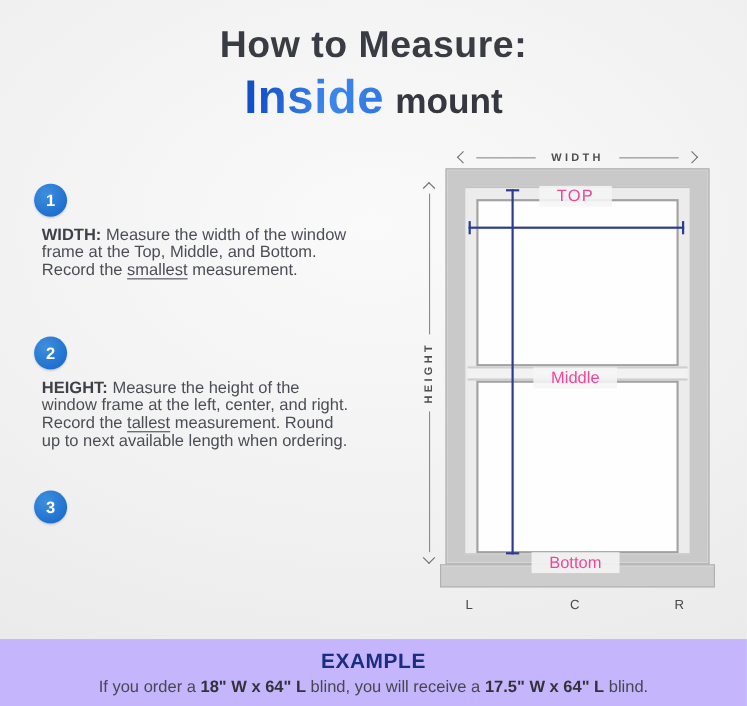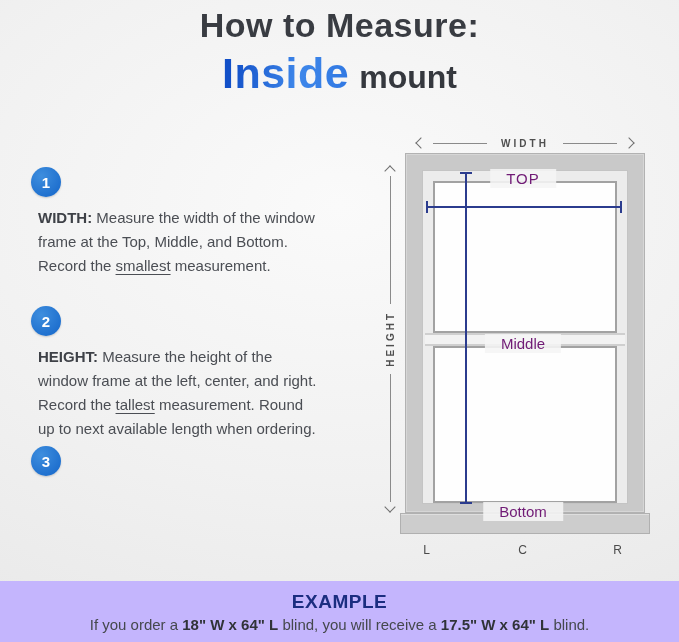--- a/index.html
+++ b/index.html
@@ -4,42 +4,42 @@
 <style>
   * { margin:0; padding:0; box-sizing:border-box; }
   html,body { width:679px; height:642px; }
   body {
     font-family:"Liberation Sans", sans-serif;
     position:relative;
     overflow:hidden;
     background:radial-gradient(ellipse 130% 95% at 50% 32%, #fafafa 0%, #f1f1f1 45%, #e4e4e4 100%);
   }
   
-  .title-block { position:absolute; top:6px; left:0; width:100%; text-align:center; }
+  .title-block { position:absolute; top:22px; left:0; width:100%; text-align:center; }
   .title-line1 { font-size:34px; font-weight:bold; color:#393c42; letter-spacing:0.5px; }
   .title-line2 { margin-top:5px; line-height:46px; }
   .title-highlight {
     font-size:43px; font-weight:bold; letter-spacing:0.5px;
     background:linear-gradient(100deg,#1250c8 10%,#3e87ea 60%,#2f77e2 100%);
     -webkit-background-clip:text; background-clip:text;
     color:transparent; -webkit-text-fill-color:transparent;
     vertical-align:baseline;
   }
   .title-suffix { font-size:32px; font-weight:bold; color:#35383e; margin-left:10px; vertical-align:baseline; }
   
   .step { position:absolute; left:31px; }
   .step-1 { top:167px; } .step-2 { top:306px; } .step-3 { top:446px; }
   .step-circle {
     width:30px; height:30px; border-radius:50%;
     background:radial-gradient(circle at 35% 30%, #3e8ede, #1e6fce 75%);
     color:#ffffff; font-size:15px; font-weight:bold;
     display:flex; align-items:center; justify-content:center;
     box-shadow:0 1px 2px rgba(0,0,0,0.18);
   }
-  .step-text { margin:9px 0 0 7px; font-size:15px; line-height:24px; color:#4b4e54; }
+  .step-text { margin:9px 0 0 7px; font-size:15px; line-height:16px; color:#4b4e54; }
   .step-1 .step-text { width:280px; }
   .step-2 .step-text { width:285px; }
   .step-3 .step-text { width:322px; }
   .step-label { font-weight:bold; color:#3e4147; }
   .step-underline { text-decoration:underline; text-underline-offset:3px; text-decoration-thickness:1px; }
   
   .harrow { position:absolute; left:417px; top:137px; width:216px; height:12px;
             display:flex; align-items:center; gap:12px; }
   .harrow .line { flex:1; height:1px; background:#8a8a8a; }
   .harrow-label { font-size:10px; letter-spacing:3px; color:#4f4f4f; font-weight:bold; padding:0 2px; }
@@ -75,21 +75,21 @@
   
   .measure-v { position:absolute; left:465px; top:172px; width:2px; height:332px; background:#2b3c8e; z-index:3; }
   .measure-v::before, .measure-v::after { content:""; position:absolute; left:-5px; width:12px; height:2px; background:#2b3c8e; }
   .measure-v::before { top:0; } .measure-v::after { bottom:0; }
   .measure-h { position:absolute; left:426px; top:206px; width:196px; height:2px; background:#2b3c8e; z-index:3; }
   .measure-h::before, .measure-h::after { content:""; position:absolute; top:-5px; width:2px; height:12px; background:#2b3c8e; }
   .measure-h::before { left:0; } .measure-h::after { right:0; }
   
   .pos-chip { position:absolute; transform:translateX(-50%); z-index:4;
               background:rgba(245,245,245,0.88); padding:1px 16px;
-              font-size:15px; color:#701a75; white-space:nowrap; }
+              font-size:15px; color:#ec4899; white-space:nowrap; }
   .chip-top    { left:523px; top:169px; letter-spacing:1px; }
   .chip-middle { left:523px; top:334px;text-align:right; }
   .chip-bottom { left:523px; top:502px; }
   .marker { position:absolute; top:543px; transform:translateX(-50%);
             font-size:12px; color:#4a4a4a; letter-spacing:1px; }
   .marker-l { left:427px; } .marker-c { left:523px; } .marker-r { left:618px; }
   
   .example-band { position:absolute; left:0; top:581px; width:679px; height:61px;
                   background:#c4b5fd; text-align:center; }
   .example-heading { margin-top:10px; font-size:19px; font-weight:bold; color:#1b2d80; letter-spacing:0.5px; }

